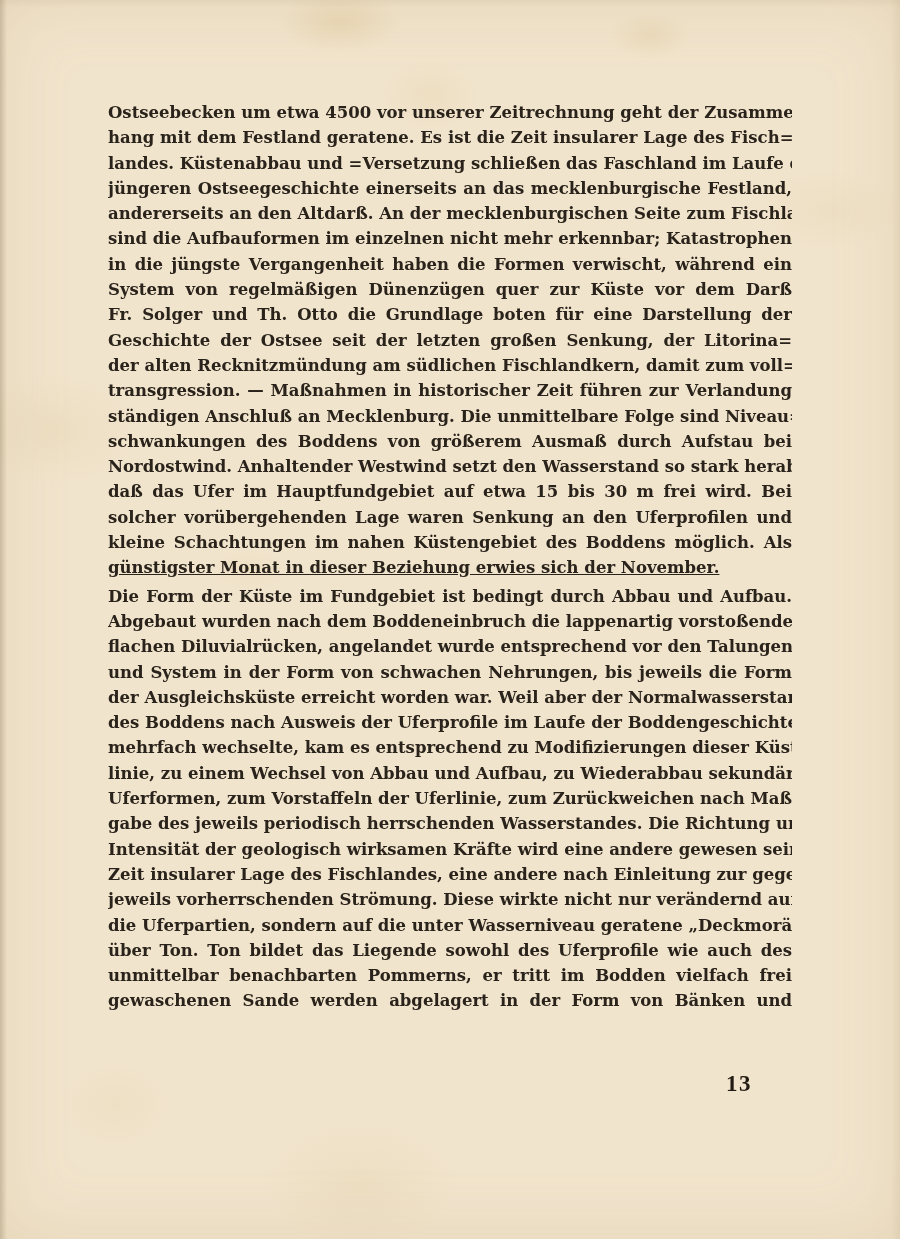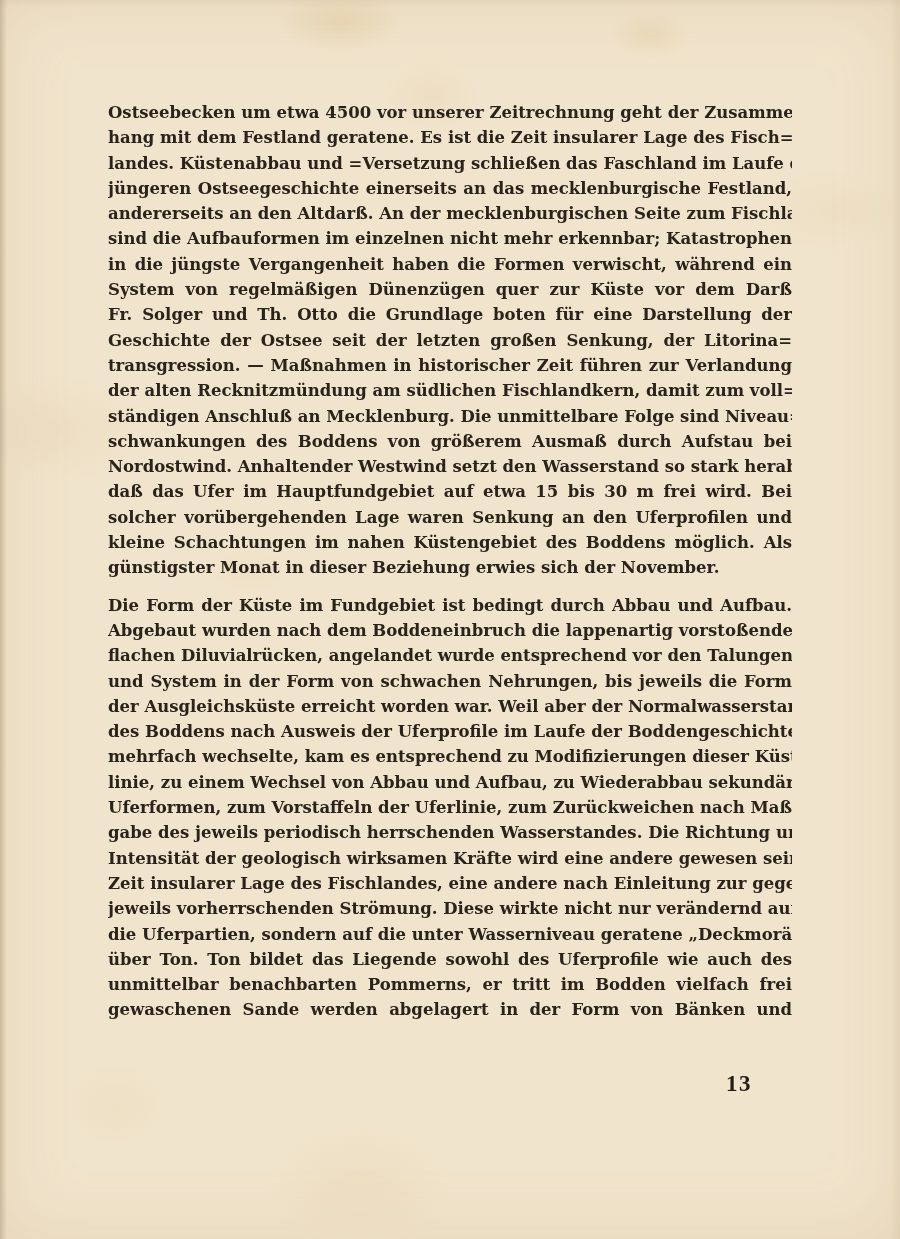--- a/index.html
+++ b/index.html
@@ -27,36 +27,37 @@
       linear-gradient(to bottom,rgba(160,140,105,0.10) 0px, rgba(160,140,105,0) 8px);
     box-shadow: inset 0 0 70px rgba(182,152,102,0.18);
   }
   .textblock {
     position: absolute;
     left: 108px;
     top: 100px;
     width: 684px;
   }
   .para { display: block; }
-  .para + .para { margin-top: 12px; }
+  .para + .para { margin-top: 3px; }
   .line {
     font-family: "DejaVu Serif", "Liberation Serif", serif;
     font-weight: 700;
     font-size: 16.5px;
     line-height: 25.3px;
     height: 25.3px;
     color: #2a231b;
     text-align: justify;
     text-align-last: justify;
     overflow: hidden;
     white-space: nowrap;
   }
   .line-last {
     text-align: center;
     text-align-last: left;
+    text-decoration: underline;
   }
   .page-number {
     position: absolute;
     left: 726px;
     top: 1071px;
     font-family: Liberation Serif, serif;
     font-weight: 700;
     font-size: 23px;
     color: #221c14;
     letter-spacing: 1.5px;
@@ -71,22 +72,22 @@
         <div class="line">Ostseebecken um etwa 4500 vor unserer Zeitrechnung geht der Zusammen=</div>
         <div class="line">hang mit dem Festland geratene. Es ist die Zeit insularer Lage des Fisch=</div>
         <div class="line">landes. Küstenabbau und =Versetzung schließen das Faschland im Laufe der</div>
         <div class="line">jüngeren Ostseegeschichte einerseits an das mecklenburgische Festland,</div>
         <div class="line">andererseits an den Altdarß. An der mecklenburgischen Seite zum Fischland</div>
         <div class="line">sind die Aufbauformen im einzelnen nicht mehr erkennbar; Katastrophen bis</div>
         <div class="line">in die jüngste Vergangenheit haben die Formen verwischt, während ein</div>
         <div class="line">System von regelmäßigen Dünenzügen quer zur Küste vor dem Darß</div>
         <div class="line">Fr. Solger und Th. Otto die Grundlage boten für eine Darstellung der</div>
         <div class="line">Geschichte der Ostsee seit der letzten großen Senkung, der Litorina=</div>
+        <div class="line">der alten Recknitzmündung am südlichen Fischlandkern, damit zum voll=</div>
         <div class="line">transgression. — Maßnahmen in historischer Zeit führen zur Verlandung</div>
-        <div class="line">der alten Recknitzmündung am südlichen Fischlandkern, damit zum voll=</div>
         <div class="line">ständigen Anschluß an Mecklenburg. Die unmittelbare Folge sind Niveau=</div>
         <div class="line">schwankungen des Boddens von größerem Ausmaß durch Aufstau bei</div>
         <div class="line">Nordostwind. Anhaltender Westwind setzt den Wasserstand so stark herab,</div>
         <div class="line">daß das Ufer im Hauptfundgebiet auf etwa 15 bis 30 m frei wird. Bei</div>
         <div class="line">solcher vorübergehenden Lage waren Senkung an den Uferprofilen und</div>
         <div class="line">kleine Schachtungen im nahen Küstengebiet des Boddens möglich. Als</div>
         <div class="line line-last">günstigster Monat in dieser Beziehung erwies sich der November.</div>
       </div>
     <div class="para">
         <div class="line">Die Form der Küste im Fundgebiet ist bedingt durch Abbau und Aufbau.</div>

